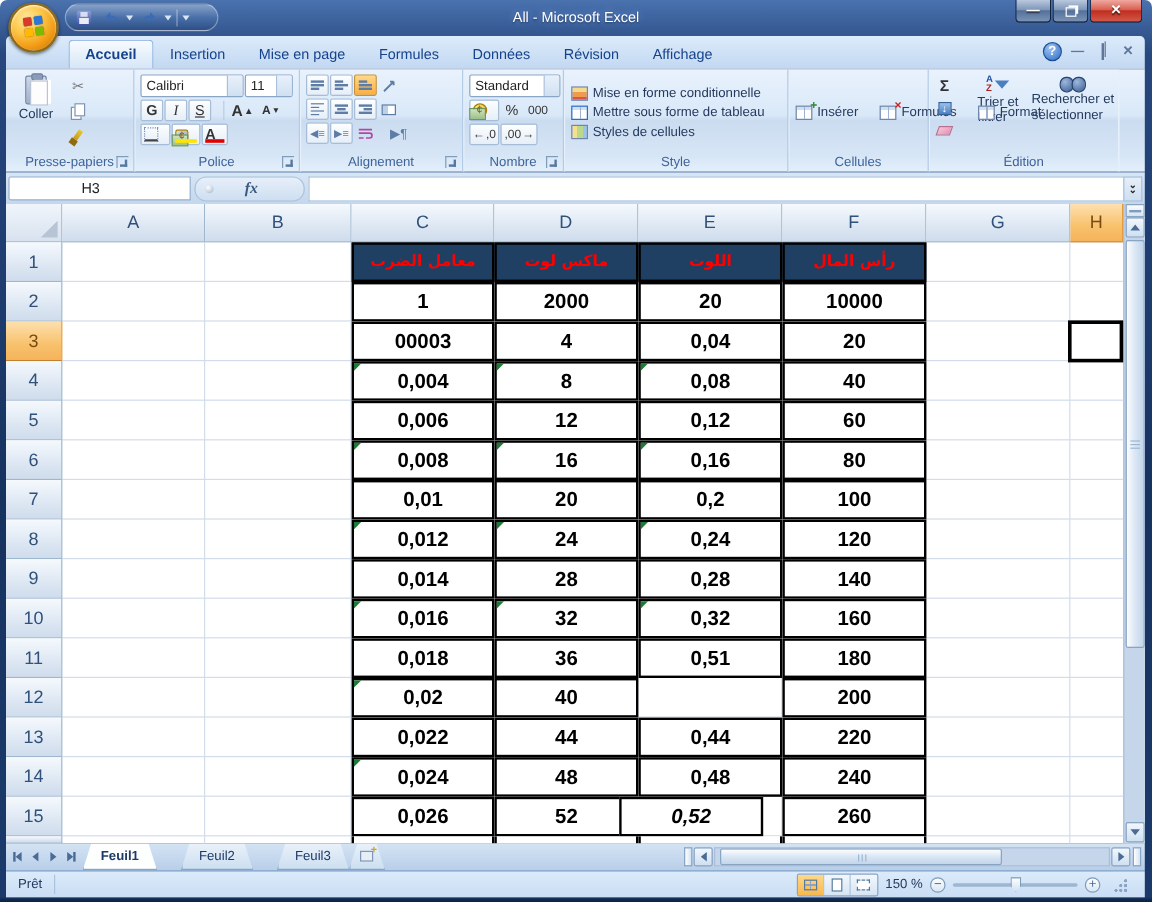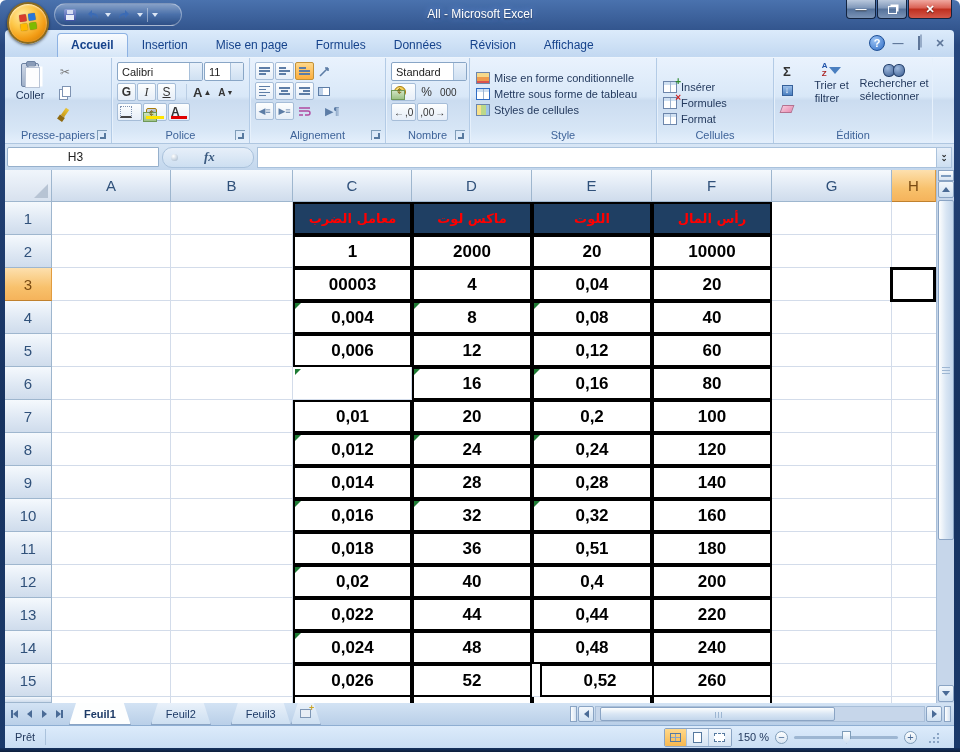--- a/index.html
+++ b/index.html
@@ -502,21 +502,21 @@
           <span>Styles de cellules</span>
             <span class="dd"></span>
         </div>
       </div>
       <div class="rgroup-label">
           <span>Style</span>
         </div>
     </div>
 
     <div class="rgroup" style="width:117px">
-      <div class="rgroup-body" style="flex-direction:column;justify-content:flex-end">
+      <div class="rgroup-body" style="justify-content:space-between">
         <div class="style-item">
           <span class="mini-table cell-ins"></span>
           <span>Insérer</span>
             <span class="dd"></span>
         </div>
         <div class="style-item">
           <span class="mini-table cell-del"></span>
           <span>Formules</span>
             <span class="dd"></span>
         </div>
@@ -658,20 +658,21 @@
       <div class="tcell" style="left: 527px; top: 98px; width: 120px; height: 33px;">0,04</div>
       <div class="tcell" style="left: 647px; top: 98px; width: 120px; height: 33px;">20</div>
       <div class="tcell" style="left: 288px; top: 131px; width: 119px; height: 33px;">0,004</div>
       <div class="tcell" style="left: 407px; top: 131px; width: 120px; height: 33px;">8</div>
       <div class="tcell" style="left: 527px; top: 131px; width: 120px; height: 33px;">0,08</div>
       <div class="tcell" style="left: 647px; top: 131px; width: 120px; height: 33px;">40</div>
       <div class="tcell" style="left: 288px; top: 164px; width: 119px; height: 33px;">0,006</div>
       <div class="tcell" style="left: 407px; top: 164px; width: 120px; height: 33px;">12</div>
       <div class="tcell" style="left: 527px; top: 164px; width: 120px; height: 33px;">0,12</div>
       <div class="tcell" style="left: 647px; top: 164px; width: 120px; height: 33px;">60</div>
+      <div class="tcell" style="left: 288px; top: 197px; width: 119px; height: 33px;">0,008</div>
       <div class="tcell" style="left: 407px; top: 197px; width: 120px; height: 33px;">16</div>
       <div class="tcell" style="left: 527px; top: 197px; width: 120px; height: 33px;">0,16</div>
       <div class="tcell" style="left: 647px; top: 197px; width: 120px; height: 33px;">80</div>
       <div class="tcell" style="left: 288px; top: 230px; width: 119px; height: 33px;">0,01</div>
       <div class="tcell" style="left: 407px; top: 230px; width: 120px; height: 33px;">20</div>
       <div class="tcell" style="left: 527px; top: 230px; width: 120px; height: 33px;">0,2</div>
       <div class="tcell" style="left: 647px; top: 230px; width: 120px; height: 33px;">100</div>
       <div class="tcell" style="left: 288px; top: 263px; width: 119px; height: 33px;">0,012</div>
       <div class="tcell" style="left: 407px; top: 263px; width: 120px; height: 33px;">24</div>
       <div class="tcell" style="left: 527px; top: 263px; width: 120px; height: 33px;">0,24</div>
@@ -683,33 +684,32 @@
       <div class="tcell" style="left: 288px; top: 329px; width: 119px; height: 33px;">0,016</div>
       <div class="tcell" style="left: 407px; top: 329px; width: 120px; height: 33px;">32</div>
       <div class="tcell" style="left: 527px; top: 329px; width: 120px; height: 33px;">0,32</div>
       <div class="tcell" style="left: 647px; top: 329px; width: 120px; height: 33px;">160</div>
       <div class="tcell" style="left: 288px; top: 362px; width: 119px; height: 33px;">0,018</div>
       <div class="tcell" style="left: 407px; top: 362px; width: 120px; height: 33px;">36</div>
       <div class="tcell" style="left: 527px; top: 362px; width: 120px; height: 33px;">0,51</div>
       <div class="tcell" style="left: 647px; top: 362px; width: 120px; height: 33px;">180</div>
       <div class="tcell" style="left: 288px; top: 395px; width: 119px; height: 33px;">0,02</div>
       <div class="tcell" style="left: 407px; top: 395px; width: 120px; height: 33px;">40</div>
-      <div class="tcell" style="left: 527px; top: 395px; width: 120px; height: 33px;">0,4</div>
       <div class="tcell" style="left: 647px; top: 395px; width: 120px; height: 33px;">200</div>
       <div class="tcell" style="left: 288px; top: 428px; width: 119px; height: 33px;">0,022</div>
       <div class="tcell" style="left: 407px; top: 428px; width: 120px; height: 33px;">44</div>
       <div class="tcell" style="left: 527px; top: 428px; width: 120px; height: 33px;">0,44</div>
       <div class="tcell" style="left: 647px; top: 428px; width: 120px; height: 33px;">220</div>
       <div class="tcell" style="left: 288px; top: 461px; width: 119px; height: 33px;">0,024</div>
       <div class="tcell" style="left: 407px; top: 461px; width: 120px; height: 33px;">48</div>
       <div class="tcell" style="left: 527px; top: 461px; width: 120px; height: 33px;">0,48</div>
       <div class="tcell" style="left: 647px; top: 461px; width: 120px; height: 33px;">240</div>
       <div class="tcell" style="left: 288px; top: 494px; width: 119px; height: 33px;">0,026</div>
       <div class="tcell" style="left: 407px; top: 494px; width: 120px; height: 33px;">52</div>
-      <div class="tcell" style="left: 535px; top: 494px; width: 120px; height: 33px;">0,52</div>
+      <div class="tcell" style="left: 511px; top: 494px; width: 120px; height: 33px; font-style: italic;">0,52</div>
       <div class="tcell" style="left: 647px; top: 494px; width: 120px; height: 33px;">260</div>
       <div style="position: absolute; left: 288px; top: 527px; width: 119px; height: 6px; border-left: 2px solid rgb(0, 0, 0); border-right: 2px solid rgb(0, 0, 0); background: rgb(255, 255, 255);"></div>
       <div style="position: absolute; left: 407px; top: 527px; width: 120px; height: 6px; border-left: 2px solid rgb(0, 0, 0); border-right: 2px solid rgb(0, 0, 0); background: rgb(255, 255, 255);"></div>
       <div style="position: absolute; left: 527px; top: 527px; width: 120px; height: 6px; border-left: 2px solid rgb(0, 0, 0); border-right: 2px solid rgb(0, 0, 0); background: rgb(255, 255, 255);"></div>
       <div style="position: absolute; left: 647px; top: 527px; width: 120px; height: 6px; border-left: 2px solid rgb(0, 0, 0); border-right: 2px solid rgb(0, 0, 0); background: rgb(255, 255, 255);"></div>
       <div class="err-tri" style="left: 290px; top: 133px;"></div>
       <div class="err-tri" style="left: 409px; top: 133px;"></div>
       <div class="err-tri" style="left: 529px; top: 133px;"></div>
       <div class="err-tri" style="left: 290px; top: 199px;"></div>
       <div class="err-tri" style="left: 409px; top: 199px;"></div>

